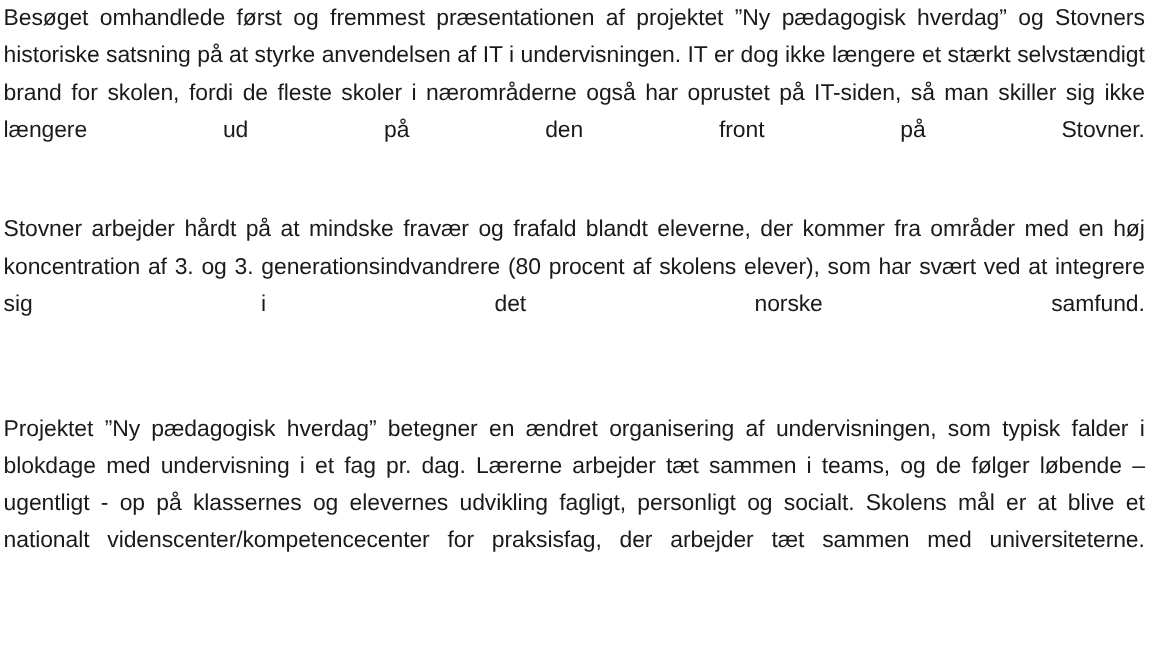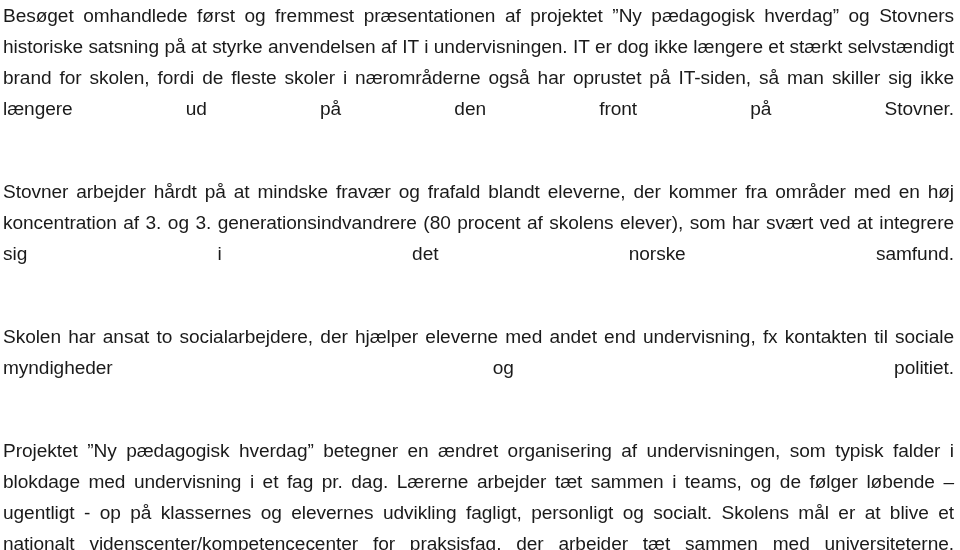--- a/index.html
+++ b/index.html
@@ -63,20 +63,19 @@
   <div class="page-body">
 
     <p class="para p1">Besøget omhandlede først og fremmest præsentationen af  projektet ”Ny pædagogisk hverdag” og Stovners historiske satsning på at styrke anvendelsen af IT i undervisningen. IT er dog ikke længere et stærkt selvstændigt brand for skolen, fordi de fleste skoler i nærområderne også har oprustet på IT-siden, så man skiller sig ikke længere ud på den front på Stovner.</p>
 
     <div class="gap"></div>
 
     <p class="para p2">Stovner arbejder hårdt på at mindske fravær og frafald blandt eleverne, der kommer fra områder med en høj koncentration af 3. og 3. generationsindvandrere (80 procent af skolens elever), som har svært ved at integrere sig i det norske samfund.</p>
 
     <div class="gap"></div>
 
-    <p class="para p3">Skolen har ansat to socialarbejdere, der hjælper eleverne med andet end undervisning, fx kontakten til sociale myndigheder og politiet.</p>
 
     <div class="gap"></div>
 
     <p class="para p4">Projektet ”Ny pædagogisk hverdag” betegner en ændret organisering af undervisningen, som typisk falder i blokdage med undervisning i et fag pr. dag. Lærerne arbejder tæt sammen i teams, og de følger løbende – ugentligt - op på klassernes og elevernes udvikling fagligt, personligt og socialt. Skolens mål er at blive et nationalt videnscenter/kompetencecenter for praksisfag, der arbejder tæt sammen med universiteterne.</p>
 
   </div>
 </div>
 
 </body></html>

